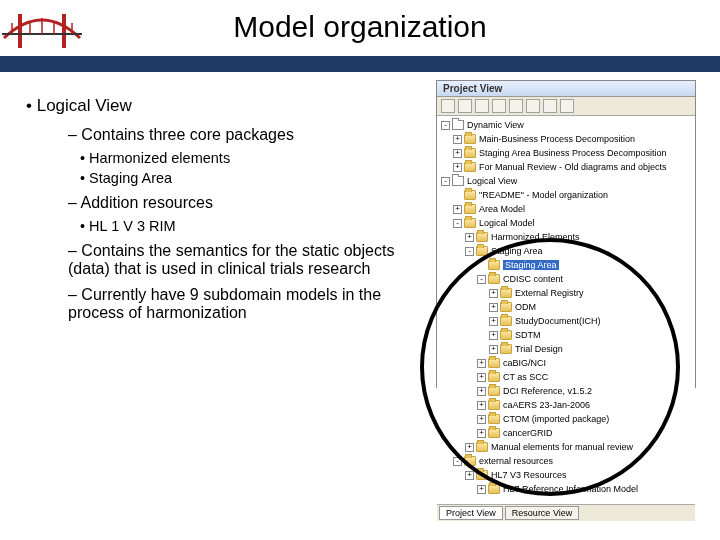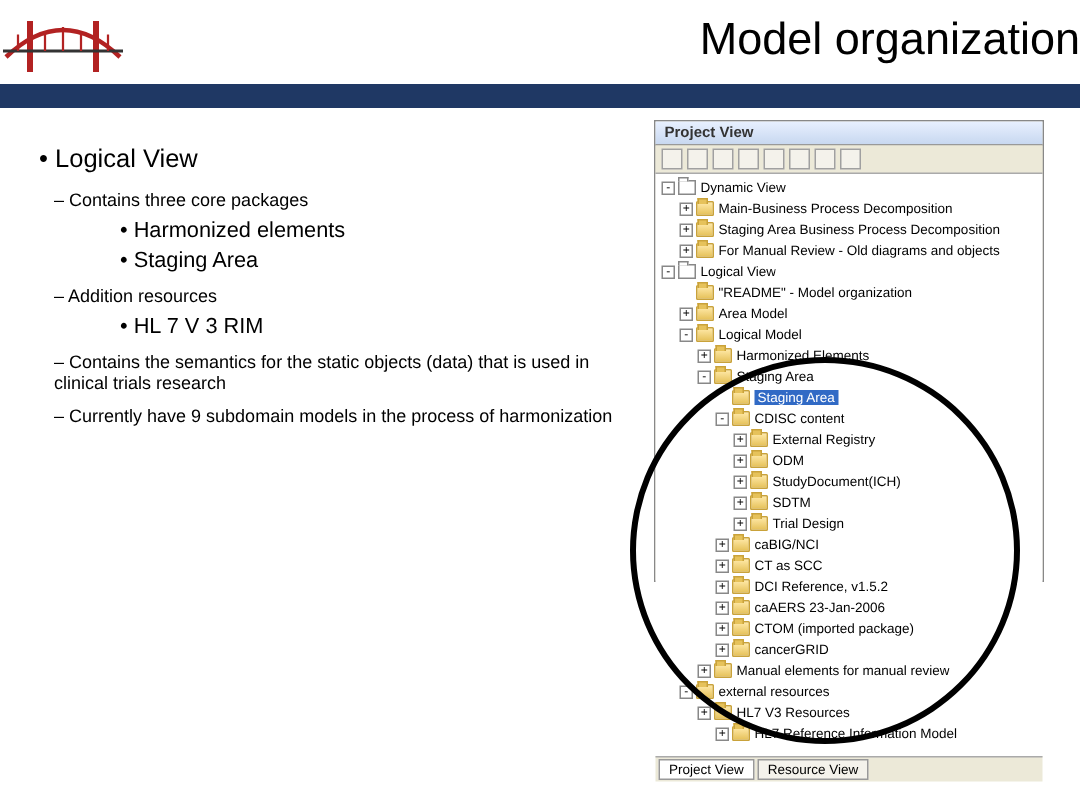--- a/index.html
+++ b/index.html
@@ -34,21 +34,21 @@
     top: 0;
     width: 720px;
     height: 56px;
     background: #fff;
   }
   .title {
     position: absolute;
     left: 0;
     right: 0;
     top: 10px;
-    text-align: right;
+    text-align: center;
     font-size: 30px;
     color: #000;
   }
   .title-bar-bottom {
     position: absolute;
     left: 0;
     top: 56px;
     width: 720px;
     height: 16px;
     background: #1f3864;
@@ -56,21 +56,21 @@
   .content {
     display: flex;
     padding: 18px 10px 10px 20px;
   }
   .text-col {
     flex: 0 0 400px;
     font-size: 17px;
     color: #000;
   }
   .b1 { margin-left: 6px; margin-top: 8px; margin-bottom: 10px; }
-  .b2 { margin-left: 16px; font-size: 12px; margin-top: 8px; margin-bottom: 6px; }
+  .b2 { margin-left: 48px; font-size: 16px; margin-top: 8px; margin-bottom: 6px; }
   .b3 { margin-left: 60px; font-size: 14.5px; margin-top: 4px; margin-bottom: 3px; }
   .bullet-dot::before { content: "• "; }
   .bullet-dash::before { content: "– "; }
   .image-col {
     flex: 1;
     position: relative;
   }
   .panel {
     position: absolute;
     left: 16px;
@@ -227,21 +227,21 @@
   <div class="title-bar-bottom"></div>
 </div>
 
 <div class="content">
   <div class="text-col">
     <div class="b1 bullet-dot">Logical View</div>
     <div class="b2 bullet-dash">Contains three core packages</div>
     <div class="b3 bullet-dot">Harmonized elements</div>
     <div class="b3 bullet-dot">Staging Area</div>
     <div class="b2 bullet-dash">Addition resources</div>
-    <div class="b3 bullet-dot">HL 7 V 3 RIM</div>
+    <div class="b3 bullet-dot">HL 1 V 3 RIM</div>
     <div class="b2 bullet-dash">Contains the semantics for the static objects (data) that is used in clinical trials research</div>
     <div class="b2 bullet-dash">Currently have 9 subdomain models in the process of harmonization</div>
   </div>
 
   <div class="image-col">
     <div class="panel">
       <div class="panel-title">Project View</div>
       <div class="toolbar">
         <span class="tb-btn"></span>
         <span class="tb-btn"></span>

